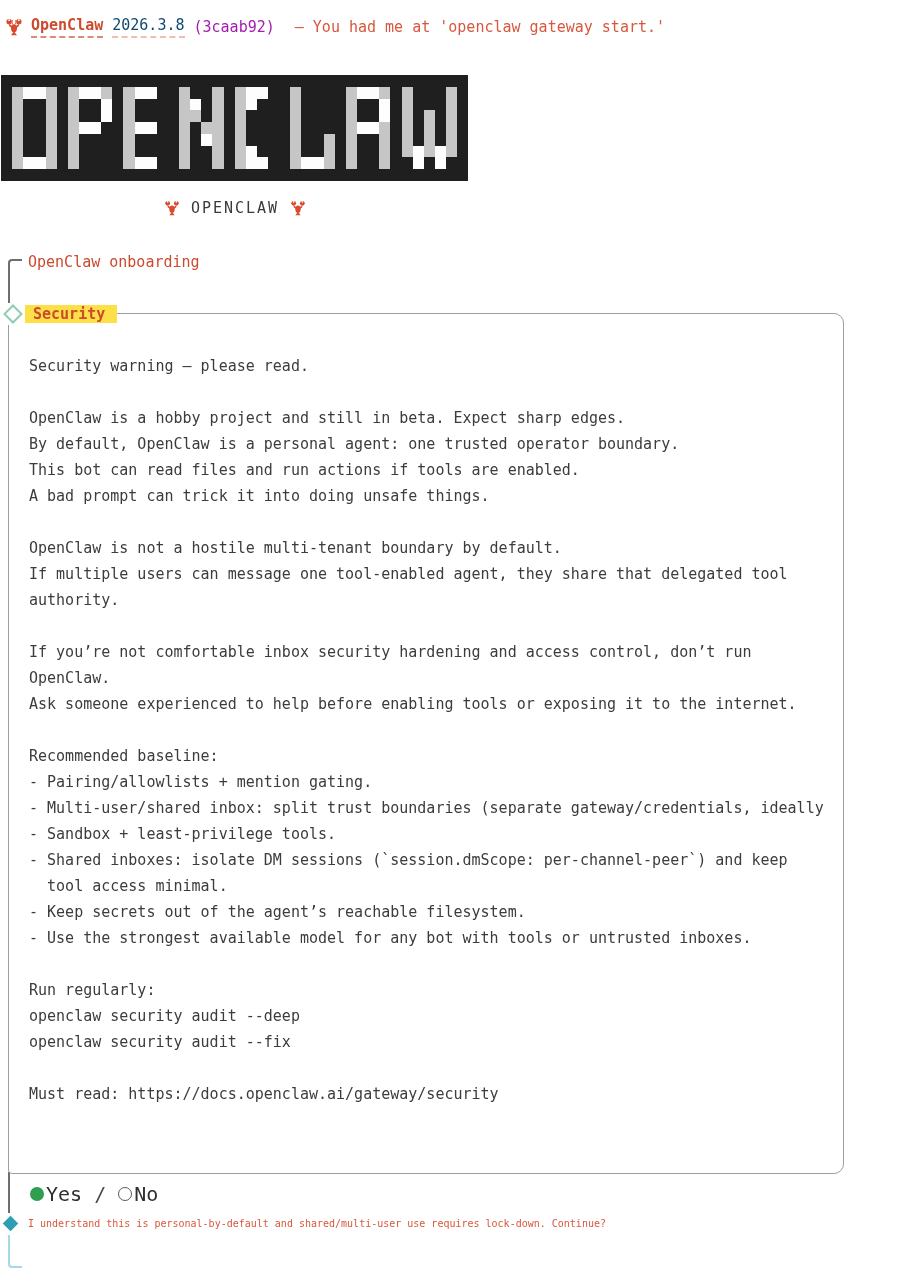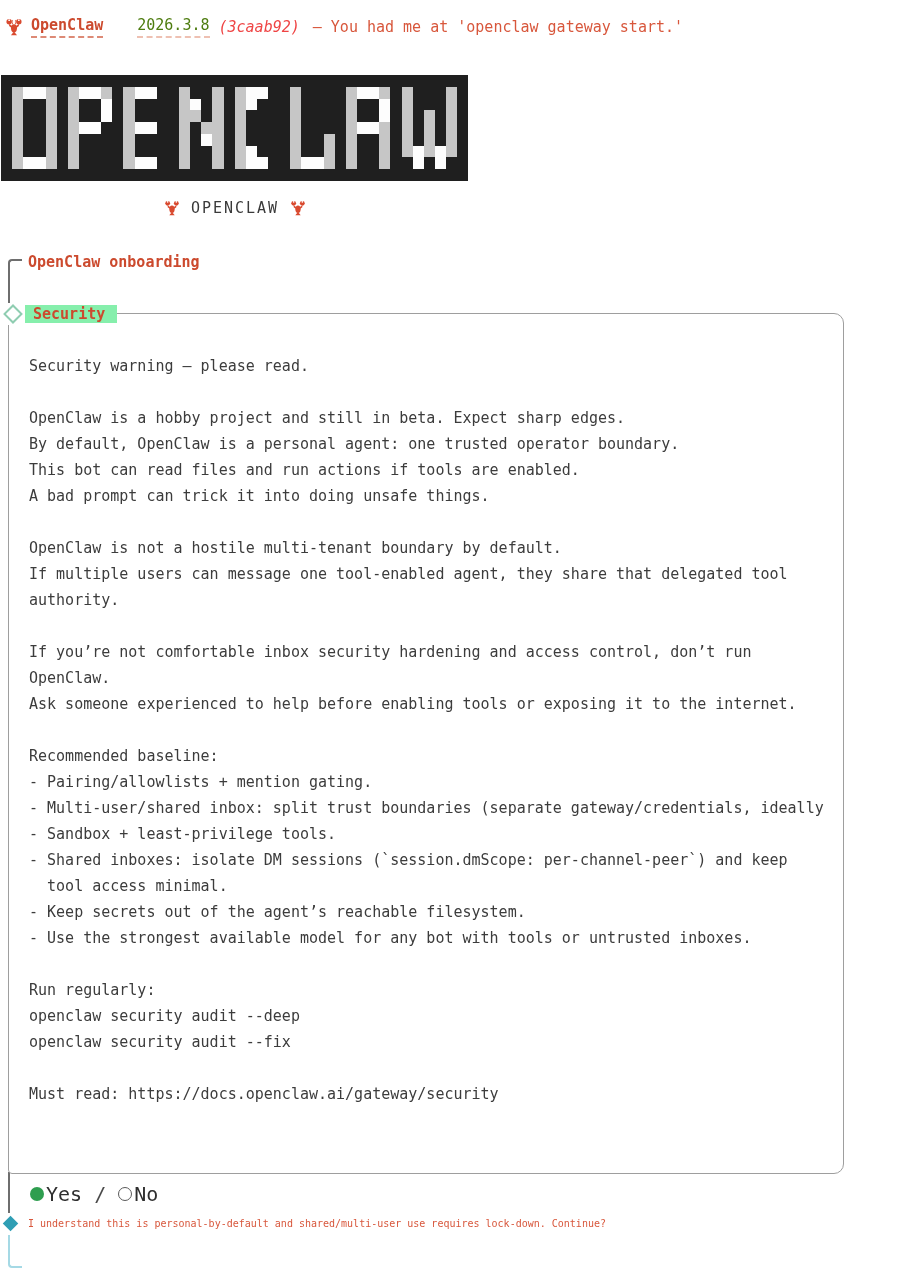--- a/index.html
+++ b/index.html
@@ -6,49 +6,49 @@
   .page {
     position:relative; width:918px; height:1276px; background:#ffffff;
     font-family:"DejaVu Sans Mono","Liberation Mono",monospace;
     overflow:hidden;
     padding-left:17px;
   }
   
   .topline { position:absolute; left:5px; top:16px; display:flex; align-items:center; font-size:15px; white-space:pre; }
   .topline .lob { margin-right:8px; display:inline-flex; }
   .app-name { font-weight:bold; color:#cc4a2e; border-bottom:2px dashed #dd8a76; padding-bottom:2px; margin-right:9px; }
-  .version  { color:#4d7c0f; border-bottom:2px dashed #eec0b2; padding-bottom:2px; margin-right:9px;margin-left:25px; }
-  .commit   { color:#ef4444; margin-right:13px;font-style:italic; }
+  .version  { color:#0c4a6e; border-bottom:2px dashed #eec0b2; padding-bottom:2px; margin-right:9px; }
+  .commit   { color:#a21caf; margin-right:20px; }
   .tagline  { color:#d8573c; }
   
   .logo { position:absolute; left:1px; top:75px; background:#1f1f1f; line-height:0; }
   .l-row { display:flex; height:11.78px; }
   .l-cell { width:11.14px; height:11.78px; }
   .l-cell.g { background:#c6c6c6; }
   .l-cell.w { background:#fdfdfd; }
   .logo-caption {
     position:absolute; left:1px; top:199px; width:468px;
     display:flex; justify-content:center; align-items:center; gap:11px;
     font-size:15px; color:#3a3a3a; letter-spacing:2px;
   }
   
   .rail-top { position:absolute; left:8px; top:259px; width:12px; height:44px;
     border-left:2px solid #6e6e6e; border-top:2px solid #6e6e6e; border-top-left-radius:4px; }
   .rail-mid { position:absolute; left:8px; top:1172px; width:2px; height:41px; background:#6e6e6e; }
   .rail-bottom { position:absolute; left:8px; top:1235px; width:12px; height:31px;
     border-left:2px solid #a5d9e5; border-bottom:2px solid #a5d9e5; border-bottom-left-radius:4px; }
   
-  .onboard-title { position:absolute; left:28px; top:253px; font-size:15px; font-weight:bold; color:#cc4a2e; }
+  .onboard-title { position:absolute; left:28px; top:253px; font-size:15px; font-weight:normal; color:#cc4a2e; }
   
   .note-box { position:absolute; left:8px; top:313px; width:834px; height:859px;
     border:1px solid #9e9e9e; border-radius:4px 10px 10px 4px; }
   .box-header { position:absolute; top:-11px; left:-8px; display:flex; align-items:center; }
   .diamond-outline-wrap { background:#ffffff; width:24px; height:22px; display:flex; align-items:center; justify-content:center; }
   .diamond-outline { width:10px; height:10px; border:2px solid #8fcdb1; background:#ffffff; transform:rotate(45deg); }
-  .section-title { background:#86efac; font-size:15px; font-weight:bold; color:#cc4a2e; padding:0 12px 0 8px; }
+  .section-title { background:#fde047; font-size:15px; font-weight:bold; color:#cc4a2e; padding:0 12px 0 8px; }
   .box-body { position:absolute; top:39px; left:20px; right:12px; }
   .box-line { height:26px; line-height:26px; font-size:15px; color:#3c3c3c; white-space:pre; overflow:hidden; }
   
   .prompt-row { position:absolute; left:2px; top:1214px; display:flex; align-items:center; }
   .diamond-filled-wrap { width:16px; height:18px; display:flex; align-items:center; justify-content:center; margin-right:10px; }
   .diamond-filled { width:11px; height:11px; background:#2f9eb4; transform:rotate(45deg); }
   .question { font-size:10px; color:#d8573c; white-space:pre; }
   .options-row { position:absolute; left:30px; top:1184px; display:flex; align-items:center; height:20px; font-size:20px; color:#2f2f2f; }
   .option { display:inline-flex; align-items:center; cursor:pointer; }
   .radio-filled { width:14px; height:14px; border-radius:50%; background:#2e9e4f; margin-right:2px; }

